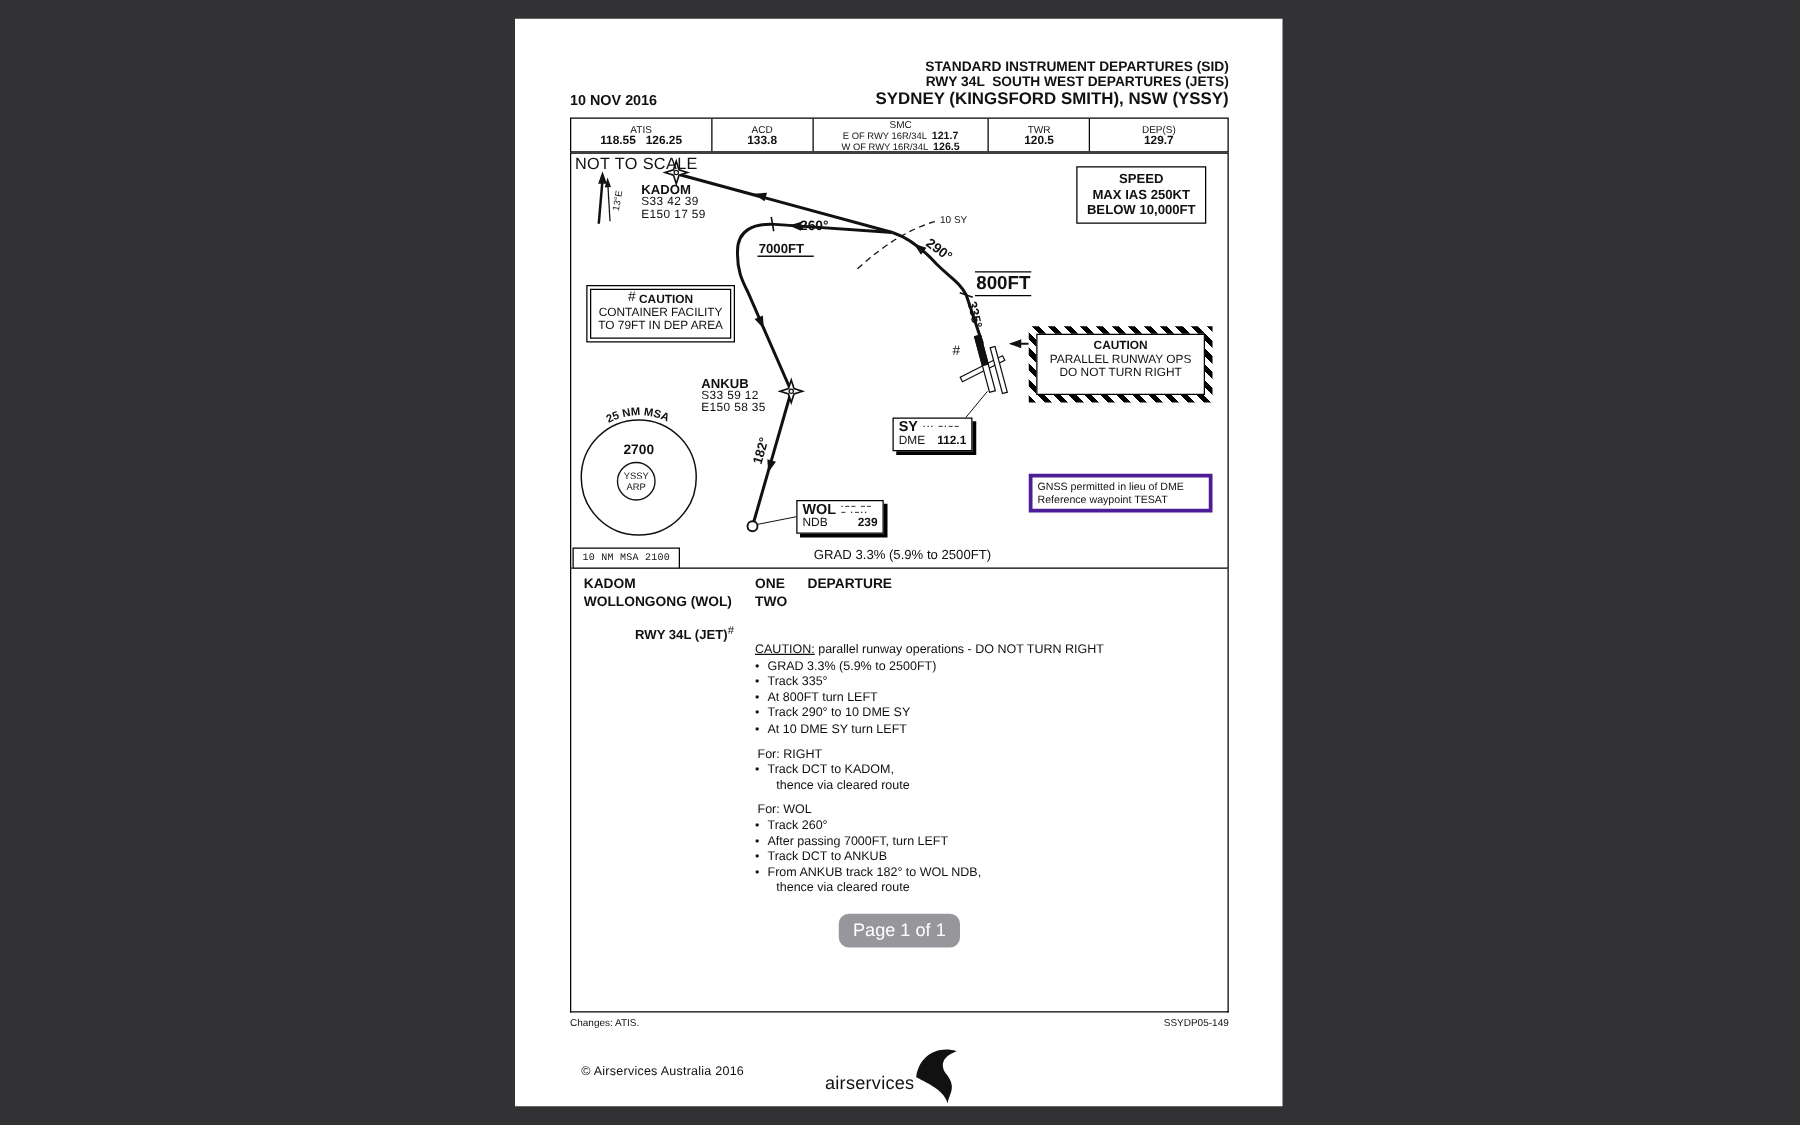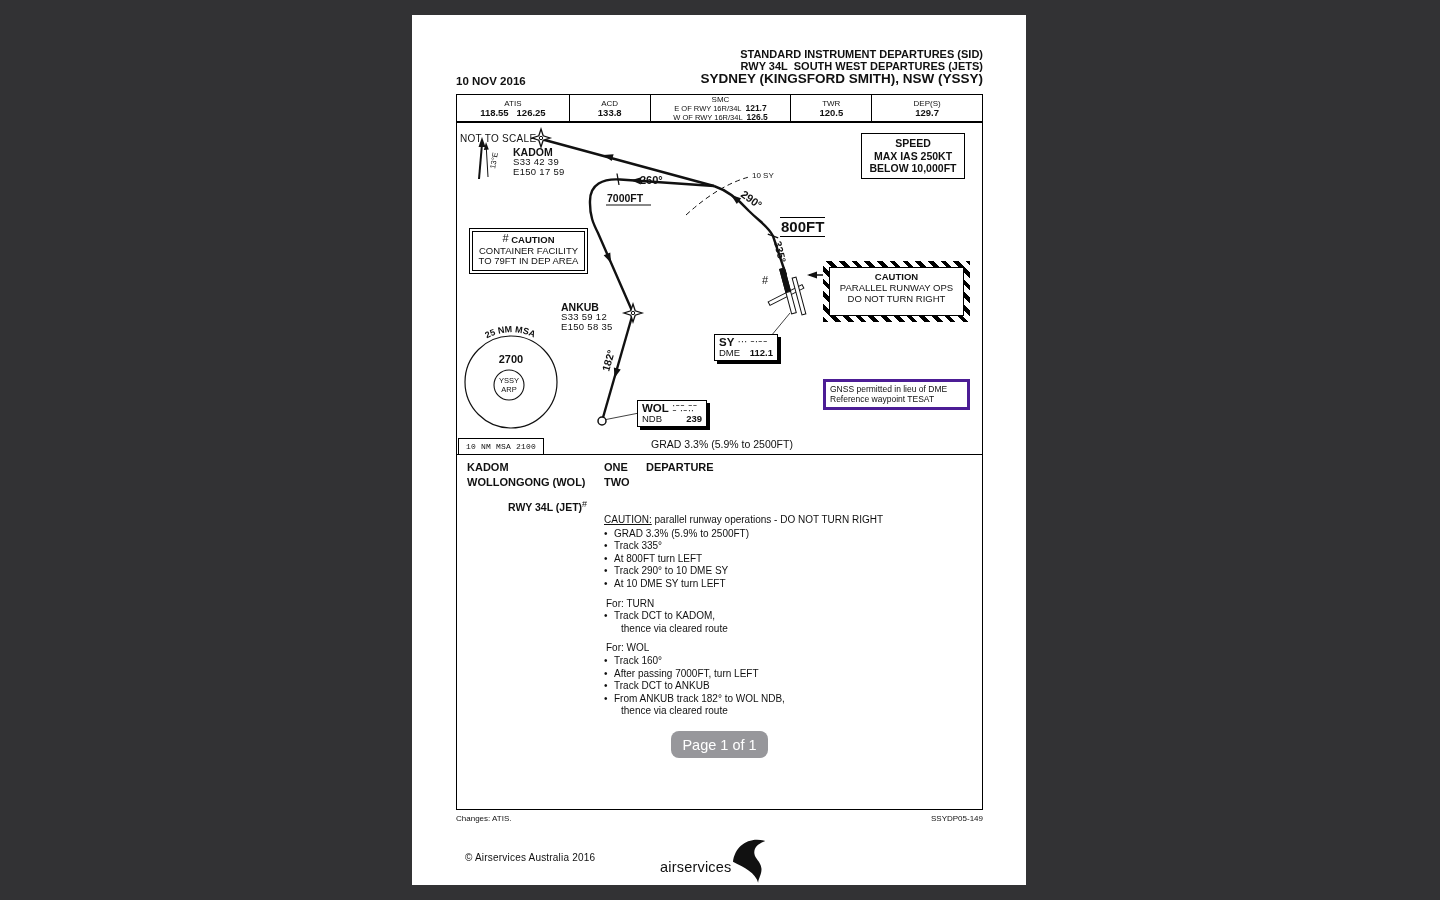--- a/index.html
+++ b/index.html
@@ -33,21 +33,21 @@
   .c-atis { width:113px; } .c-acd { width:81px; } .c-smc { width:141px; }
   .c-twr { width:81px; } .c-dep { width:110px; }
   .c-smc { line-height:8.5px; }
   .c-smc .lab { font-size:8px; }
   .smcrow { font-size:7.5px; white-space:pre; }
   .smcrow b { font-size:8.5px; }
 
   
   .chart { left:44px; top:107px; width:527px; height:333px; border:1.5px solid #000; }
   .chart svg { position:absolute; left:0; top:0; }
-  .nts { left:3px; top:10px; font-size:10px; letter-spacing:.3px; }
+  .nts { left:3px; top:0; font-size:13px; letter-spacing:.3px; }
 
   .wptlabel { line-height:10px; }
   .wptlabel .nm { font-weight:bold; font-size:10.5px; }
   .wptlabel .co { font-size:9.5px; letter-spacing:.3px; }
   .lbl-kadom { left:56px; top:24px; }
   .lbl-ankub { left:104px; top:179px; }
 
   .speedbox { left:404px; top:10px; width:104px; border:1.6px solid #000;
               text-align:center; font-size:10.5px; font-weight:bold;
               line-height:12.5px; padding:3px 2px; }
@@ -318,28 +318,28 @@
       <div class="cauline">
         <span class="u">CAUTION:</span><span> parallel runway operations - DO NOT TURN RIGHT</span>
       </div>
       <div class="blt">GRAD 3.3% (5.9% to 2500FT)</div>
       <div class="blt">Track 335°</div>
       <div class="blt">At 800FT turn LEFT</div>
       <div class="blt">Track 290° to 10 DME SY</div>
       <div class="blt">At 10 DME SY turn LEFT</div>
 
       <div class="grp">
-        <div class="hd">For: TURN</div>
+        <div class="hd">For: RIGHT</div>
         <div class="blt">Track DCT to KADOM,</div>
         <div class="cont">thence via cleared route</div>
       </div>
 
       <div class="grp">
         <div class="hd">For: WOL</div>
-        <div class="blt">Track 160°</div>
+        <div class="blt">Track 260°</div>
         <div class="blt">After passing 7000FT, turn LEFT</div>
         <div class="blt">Track DCT to ANKUB</div>
         <div class="blt">From ANKUB track 182° to WOL NDB,</div>
         <div class="cont">thence via cleared route</div>
       </div>
     </div>
   </div>
 
   <div class="abs badge">Page 1 of 1</div>
 

